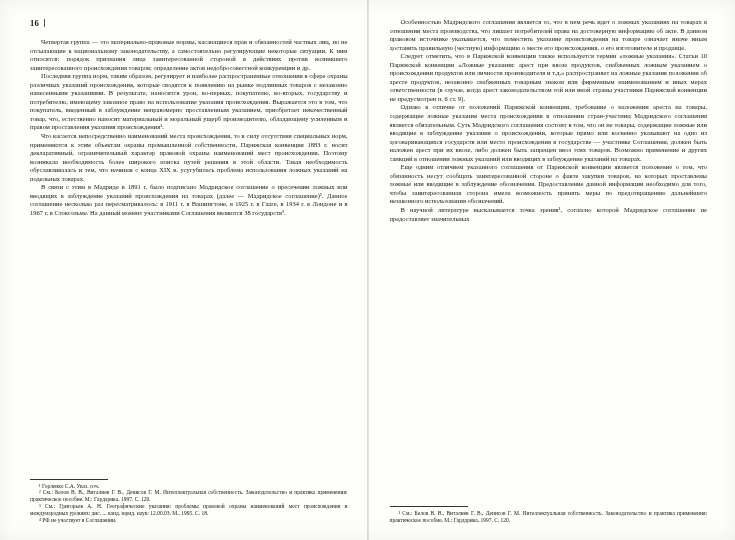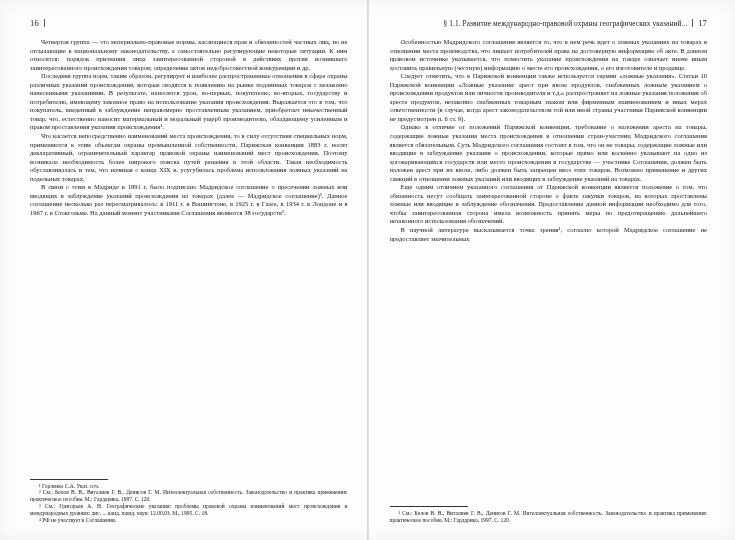--- a/index.html
+++ b/index.html
@@ -64,21 +64,21 @@
     height: 14px;
     margin-bottom: 6px;
   }
   .runhead.left {
     justify-content: flex-start;
   }
   .runhead.right {
     justify-content: flex-end;
   }
   .folio {
-    font-weight: normal;
+    font-weight: bold;
     font-size: 8.6px;
   }
   .rule-v {
     display: inline-block;
     width: 1px;
     height: 8px;
     background: #555;
     margin: 0 5px;
     position: relative;
     top: 1px;
@@ -144,25 +144,20 @@
       <p>¹ Горленко С.А. Указ. соч.</p>
       <p>² См.: Белов В. В., Виталиев Г. В., Денисов Г. М. Интеллектуальная собственность. Законодательство и практика применения: практическое пособие. М.: Гардарика, 1997. С. 120.</p>
       <p>³ См.: Григорьев А. Н. Географические указания: проблемы правовой охраны наименований мест происхождения и международных уровнях: дис. ... канд. юрид. наук: 12.00.03. М., 1995. С. 18.</p>
       <p>⁴ РФ не участвует в Соглашении.</p>
     </div>
   </div>
 
   <div class="gutter"></div>
 
   <div class="leaf right">
-    <div class="runhead right">
-      <span class="runtitle">§ 1.1. Развитие международно-правовой охраны географических указаний...</span>
-      <span class="rule-v"></span>
-      <span class="folio">17</span>
-    </div>
 
     <div class="body-col">
       <p>Особенностью Мадридского соглашения является то, что в нем речь идет о ложных указаниях на товарах в отношении места производства, что лишает потребителей права на достоверную информацию об акте. В данном правовом источнике указывается, что поместить указание происхождения на товаре означает иначе иным доставить правильную (честную) информацию о месте его происхождения, о его изготовителе и продавце.</p>
       <p>Следует отметить, что в Парижской конвенции также используется термин «ложные указания». Статьи 10 Парижской конвенции «Ложные указания: арест при ввозе продуктов, снабженных ложным указанием о происхождении продуктов или личности производителя и т.д.» распространяет на ложные указания положения об аресте продуктов, незаконно снабженных товарным знаком или фирменным наименованием и иных мерах ответственности (в случае, когда арест законодательством той или иной страны участники Парижской конвенции не предусмотрен п. 6 ст. 9).</p>
       <p>Однако в отличие от положений Парижской конвенции, требование о наложении ареста на товары, содержащие ложные указания места происхождения в отношении стран-участниц Мадридского соглашения является обязательным. Суть Мадридского соглашения состоит в том, что он не товары, содержащие ложные или вводящие в заблуждение указания о происхождении, которые прямо или косвенно указывают на одно из договаривающихся государств или место происхождения в государстве — участнике Соглашения, должен быть наложен арест при их ввозе, либо должен быть запрещен ввоз этих товаров. Возможно применение и других санкций в отношении ложных указаний или вводящих в заблуждение указаний на товарах.</p>
       <p>Еще одним отличием указанного соглашения от Парижской конвенции является положение о том, что обязанность несут сообщать заинтересованной стороне о факте закупки товаров, на которых проставлены ложные или вводящие в заблуждение обозначения. Предоставление данной информации необходимо для того, чтобы заинтересованная сторона имела возможность принять меры по предотвращению дальнейшего незаконного использования обозначений.</p>
       <p>В научной литературе высказывается точка зрения¹, согласно которой Мадридское соглашение не предоставляет значительных</p>
     </div>
 
     <div class="footnotes">

